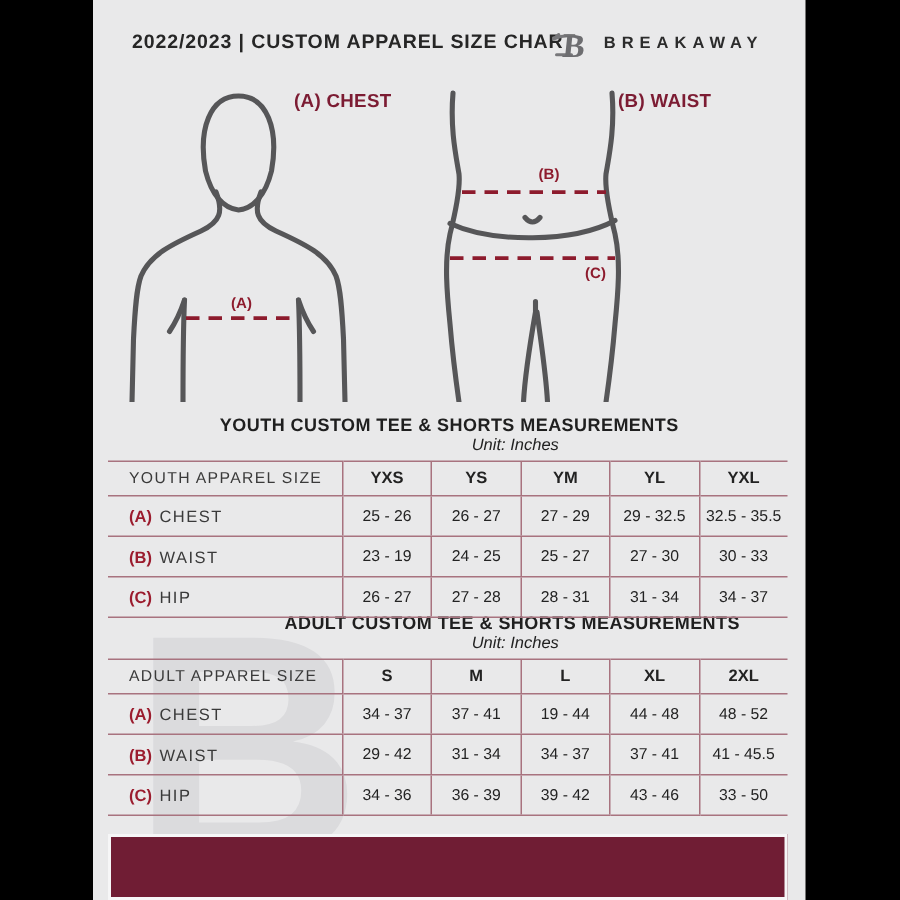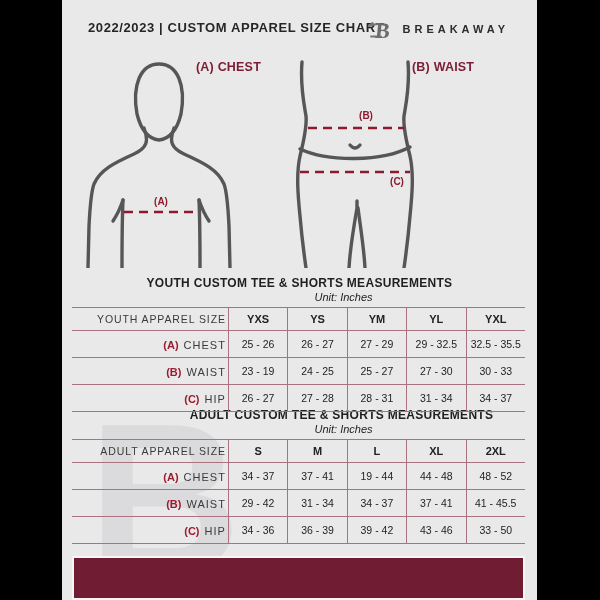--- a/index.html
+++ b/index.html
@@ -25,21 +25,21 @@
   .figlabel{font-size:10px;font-weight:700;fill:#8d1b2d;font-family:"Liberation Sans",sans-serif;}
 
   
   .sec-title{position:absolute;left:0;width:100%;text-align:center;font-size:12px;font-weight:700;
     color:#1f1f1f;letter-spacing:.3px;}
   .sec-unit{position:absolute;left:0;width:100%;text-align:center;font-size:11px;font-style:italic;
     color:#222;margin-left:44px;}
   table.size{position:absolute;left:10px;width:453px;border-collapse:collapse;table-layout:fixed;z-index:2;}
   table.size td,table.size th{border-top:1px solid #a8737f;border-bottom:1px solid #a8737f;
     padding:4px 2px;height:14px;}
-  table.size .c-label{width:34%;text-align:right;padding-left:14px;}
+  table.size .c-label{width:34%;text-align:left;padding-left:14px;}
   table.size .c-val{width:13.2%;text-align:center;border-left:1px solid #a8737f;}
   .size-head{font-size:10.5px;font-weight:400;color:#3a3a3a;letter-spacing:.9px;}
   .size-col{font-size:11px;font-weight:700;color:#222;}
   .row-prefix{font-size:11px;font-weight:700;color:#9b1c2e;margin-right:5px;}
   .row-name{font-size:11px;color:#3a3a3a;letter-spacing:1px;}
   .cell-val{font-size:10.5px;font-weight:500;color:#232323;}
 
   
   .watermark{position:absolute;left:26px;top:392px;font-size:212px;font-weight:700;
     color:#dbdbdd;z-index:0;line-height:1;user-select:none;}

